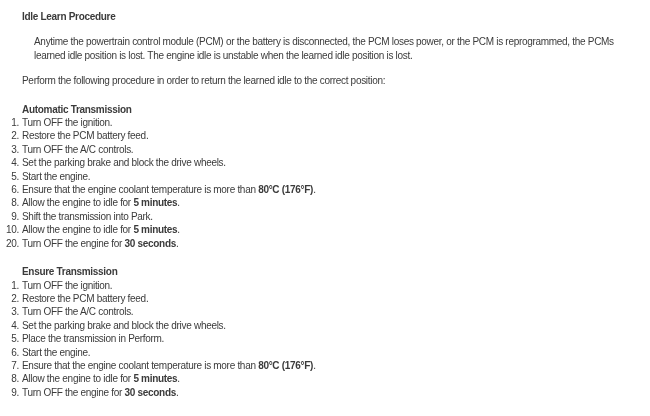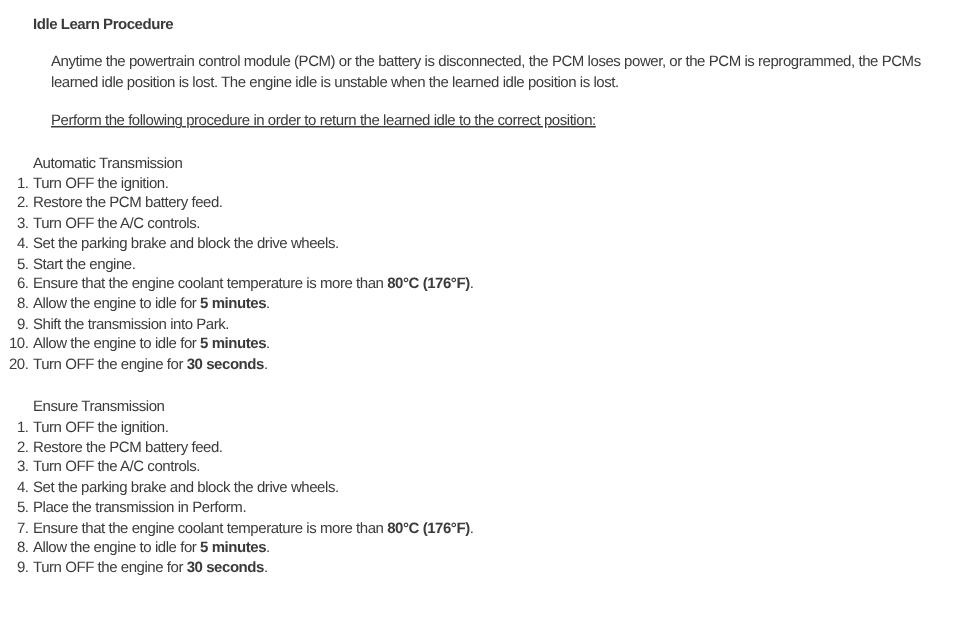--- a/index.html
+++ b/index.html
@@ -20,25 +20,24 @@
   .doc {
     padding: 10px 10px 0 22px;
   }
   .title {
     font-weight: 700;
   }
   .intro {
     margin: 12px;
   }
   .instruction {
-    margin: 10px 0 0 12px;
-    text-decoration: underline;
+    margin: 10px 0 0 0;
   }
   .section-heading {
-    font-weight: 400;
+    font-weight: 700;
     margin-top: 15px;
   }
   .steps {
     margin: 0;
     padding: 0;
   }
   .step {
     white-space: nowrap;
   }
   .step-num {
@@ -77,19 +76,20 @@
         </div>
       </div>
       <div>
         <div class="section-heading">Ensure Transmission</div>
         <div class="steps">
           <div class="step"><span class="step-num">1.</span><span><span>Turn OFF the ignition.</span></span></div>
           <div class="step"><span class="step-num">2.</span><span><span>Restore the PCM battery feed.</span></span></div>
           <div class="step"><span class="step-num">3.</span><span><span>Turn OFF the A/C controls.</span></span></div>
           <div class="step"><span class="step-num">4.</span><span><span>Set the parking brake and block the drive wheels.</span></span></div>
           <div class="step"><span class="step-num">5.</span><span><span>Place the transmission in Perform.</span></span></div>
+          <div class="step"><span class="step-num">6.</span><span><span>Start the engine.</span></span></div>
           <div class="step"><span class="step-num">7.</span><span><span>Ensure that the engine coolant temperature is more than </span><span class="b">80°C (176°F)</span><span>.</span></span></div>
           <div class="step"><span class="step-num">8.</span><span><span>Allow the engine to idle for </span><span class="b">5 minutes</span><span>.</span></span></div>
           <div class="step"><span class="step-num">9.</span><span><span>Turn OFF the engine for </span><span class="b">30 seconds</span><span>.</span></span></div>
         </div>
       </div>
     </div>
 </div>
 
 </body></html>

